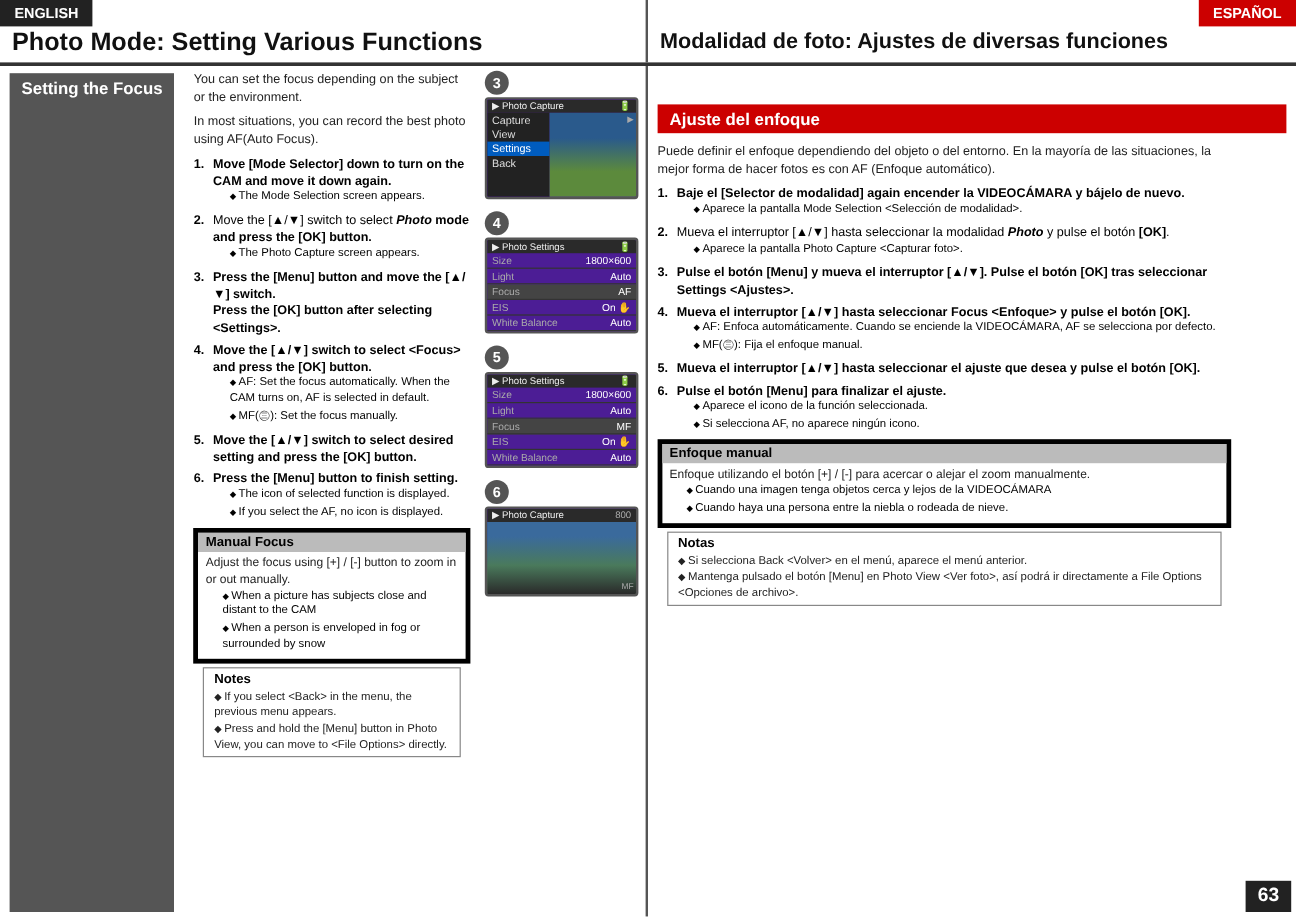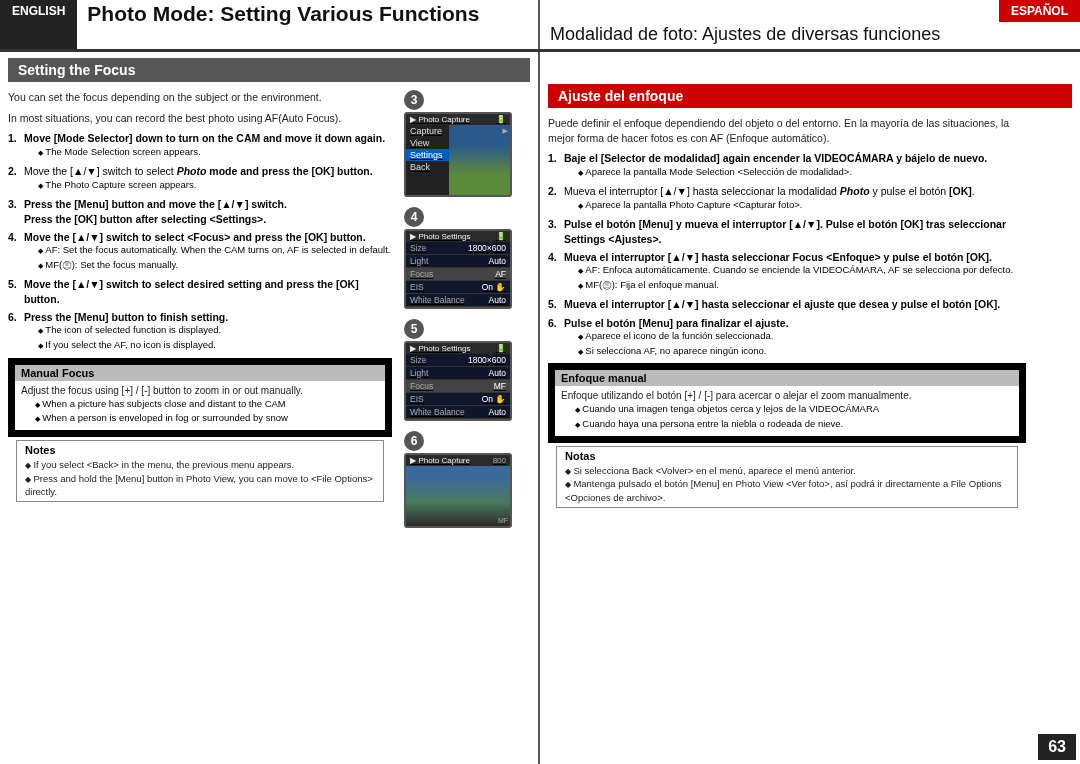--- a/index.html
+++ b/index.html
@@ -49,27 +49,26 @@
 
     .intro-text {
       font-size: 10.5px;
       margin-bottom: 6px;
       line-height: 1.4;
       color: #222;
     }
 
     
     .cam-screen {
-      width: 108px;
-      background: #0f172a;
+      width: 128px;
+      background: #4c1d95;
       border: 2px solid #555;
       border-radius: 3px;
       overflow: hidden;
       position: relative;
-      text-decoration: underline;
     }
     .cam-header {
       background: #2a2a2a;
       color: #aaa;
       font-size: 8px;
       padding: 1px 4px;
       display: flex;
       justify-content: space-between;
     }
     .cam-header .cam-title { color: #eee; font-size: 8px; }
@@ -154,39 +153,39 @@
     }
 
     
     .top-header {
       display: flex;
       border-bottom: 3px solid #333;
     }
     .top-header-left {
       width: 540px;
       display: flex;
-      flex-direction: row;
+      flex-direction: column;
       border-right: 2px solid #555;
     }
     .top-header-right {
       flex: 1;
       display: flex;
       flex-direction: column;
     }
     .lang-row-left { display: flex; }
 
     .title-row-left {
       font-size: 21px;
       font-weight: bold;
       padding: 2px 10px 4px 10px;
       color: #111;
     }
     .title-row-right {
       font-size: 18px;
-      font-weight: normal;
+      font-weight: bold;
       padding: 2px 10px 4px 10px;
       color: #111;
     }
 
     
     .full-layout {
       display: flex;
       flex-direction: column;
       height: 100%;
     }
@@ -194,21 +193,21 @@
     .panels {
       display: flex;
       flex: 1;
       overflow: hidden;
     }
 
     .left-panel {
       width: 540px;
       border-right: 2px solid #555;
       display: flex;
-      flex-direction: column;
+      flex-direction: row;
       overflow: hidden;
     }
 
     .right-panel {
       flex: 1;
       display: flex;
       flex-direction: column;
       overflow: hidden;
     }
 
@@ -250,21 +249,21 @@
     }
 
     .sub-note {
       padding-left: 14px;
       font-size: 9.5px;
       line-height: 1.35;
       margin-bottom: 2px;
     }
     .sub-note::before { content: '◆ '; font-size: 7px; }
     .mf-box {
-      border: 7px solid #000000;
+      border: 4px solid #000000;
       padding: 3px 6px;
       margin-bottom: 3px;
     }
     .mf-title {
       font-weight: bold;
       font-size: 11px;
       background: #bbb;
       margin: -3px -6px 3px -6px;
       padding: 2px 6px;
     }

